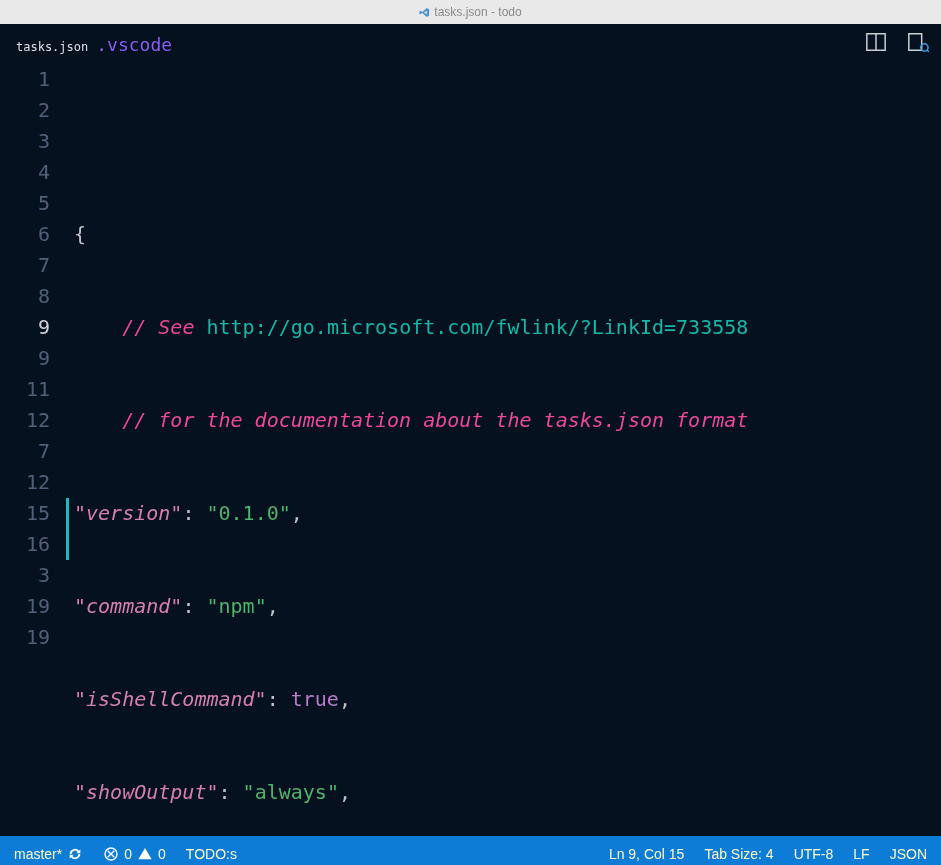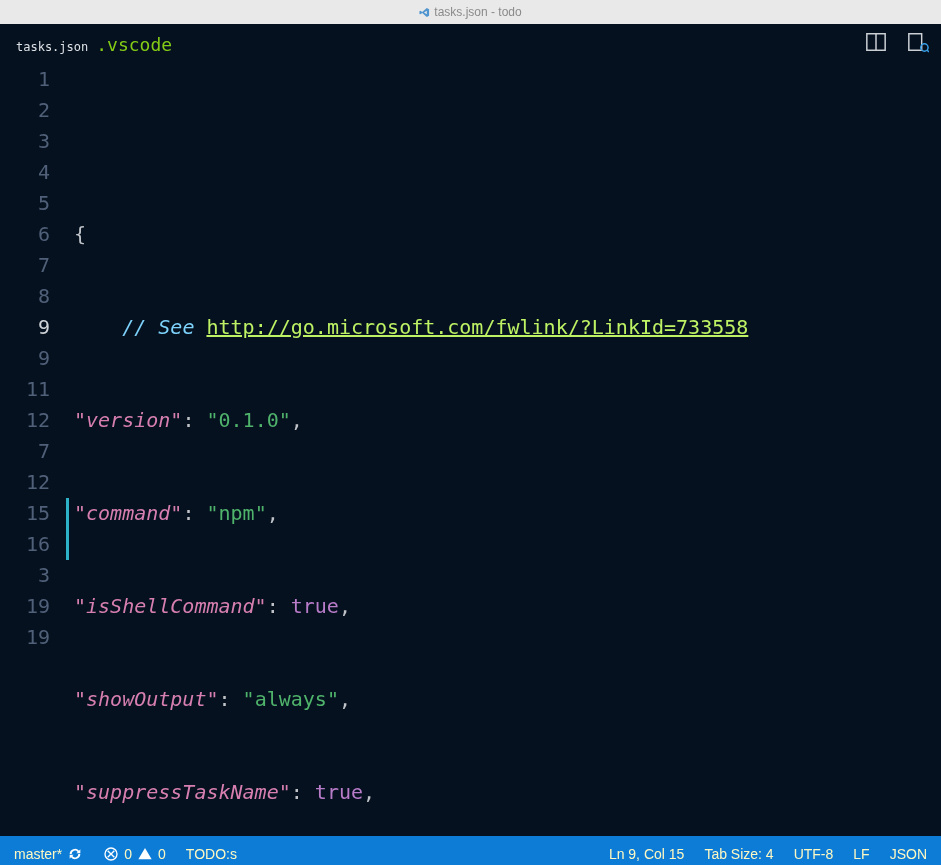--- a/index.html
+++ b/index.html
@@ -44,21 +44,21 @@
     display: flex;
     align-items: baseline;
     gap: 8px;
     padding: 10px 6px 8px 2px;
   }
   .tab .fname {
     color: #dfe2e7;
     font-size: 12px;
   }
   .tab .fpath {
-    color: #84cc16;
+    color: #8b5cf6;
     font-size: 18px;
   }
   .tabrow .actions {
     display: flex;
     gap: 20px;
     align-items: center;
     color: #b9c0cb;
   }
   .tabrow .actions svg {
     width: 22px; height: 22px;
@@ -102,22 +102,22 @@
     left: -6px;
     width: 3px;
     background: #2db1c7;
   }
 
   
   .punc { color: #c0c4c9; }
   .key  { color: #d77fb0; font-style: italic; }
   .str  { color: #4fb36b; }
   .bool { color: #b87cc9; }
-  .cm   { color: #7dd3fc; font-style: italic; }
-  .link { color: #bef264; text-decoration: underline; }
+  .cm   { color: #ec4899; font-style: italic; }
+  .link { color: #14b8a6; }
 
   
   .status {
     height: 35px;
     background: #0d7cd6;
     color: #fef9c3;
     display: flex;
     align-items: center;
     font-family: -apple-system, "Helvetica Neue", sans-serif;
     font-size: 14px;
@@ -191,20 +191,21 @@
       <div class="ln">3</div>
         <div class="ln">19</div>
         <div class="ln">19</div>
     </div>
     <div class="codebody">
 
       <div class="change-bar" style="top: 434px; height: 62px;"></div>
 
       <div class="line"><span class="punc">{</span></div>
       <div class="line"><span class="cm">    </span><span class="cm">// See </span><span class="link">http://go.microsoft.com/fwlink/?LinkId=733558</span></div>
+      <div class="line"><span class="cm">    </span><span class="cm">// for the documentation about the tasks.json format</span></div>
       <div class="line">    <span class="key">"version"</span><span class="punc">: </span><span class="str">"0.1.0"</span><span class="punc">,</span></div>
       <div class="line">    <span class="key">"command"</span><span class="punc">: </span><span class="str">"npm"</span><span class="punc">,</span></div>
       <div class="line">    <span class="key">"isShellCommand"</span><span class="punc">: </span><span class="bool">true</span><span class="punc">,</span></div>
       <div class="line">    <span class="key">"showOutput"</span><span class="punc">: </span><span class="str">"always"</span><span class="punc">,</span></div>
       <div class="line">    <span class="key">"suppressTaskName"</span><span class="punc">: </span><span class="bool">true</span><span class="punc">,</span></div>
       
       
       
       
       

